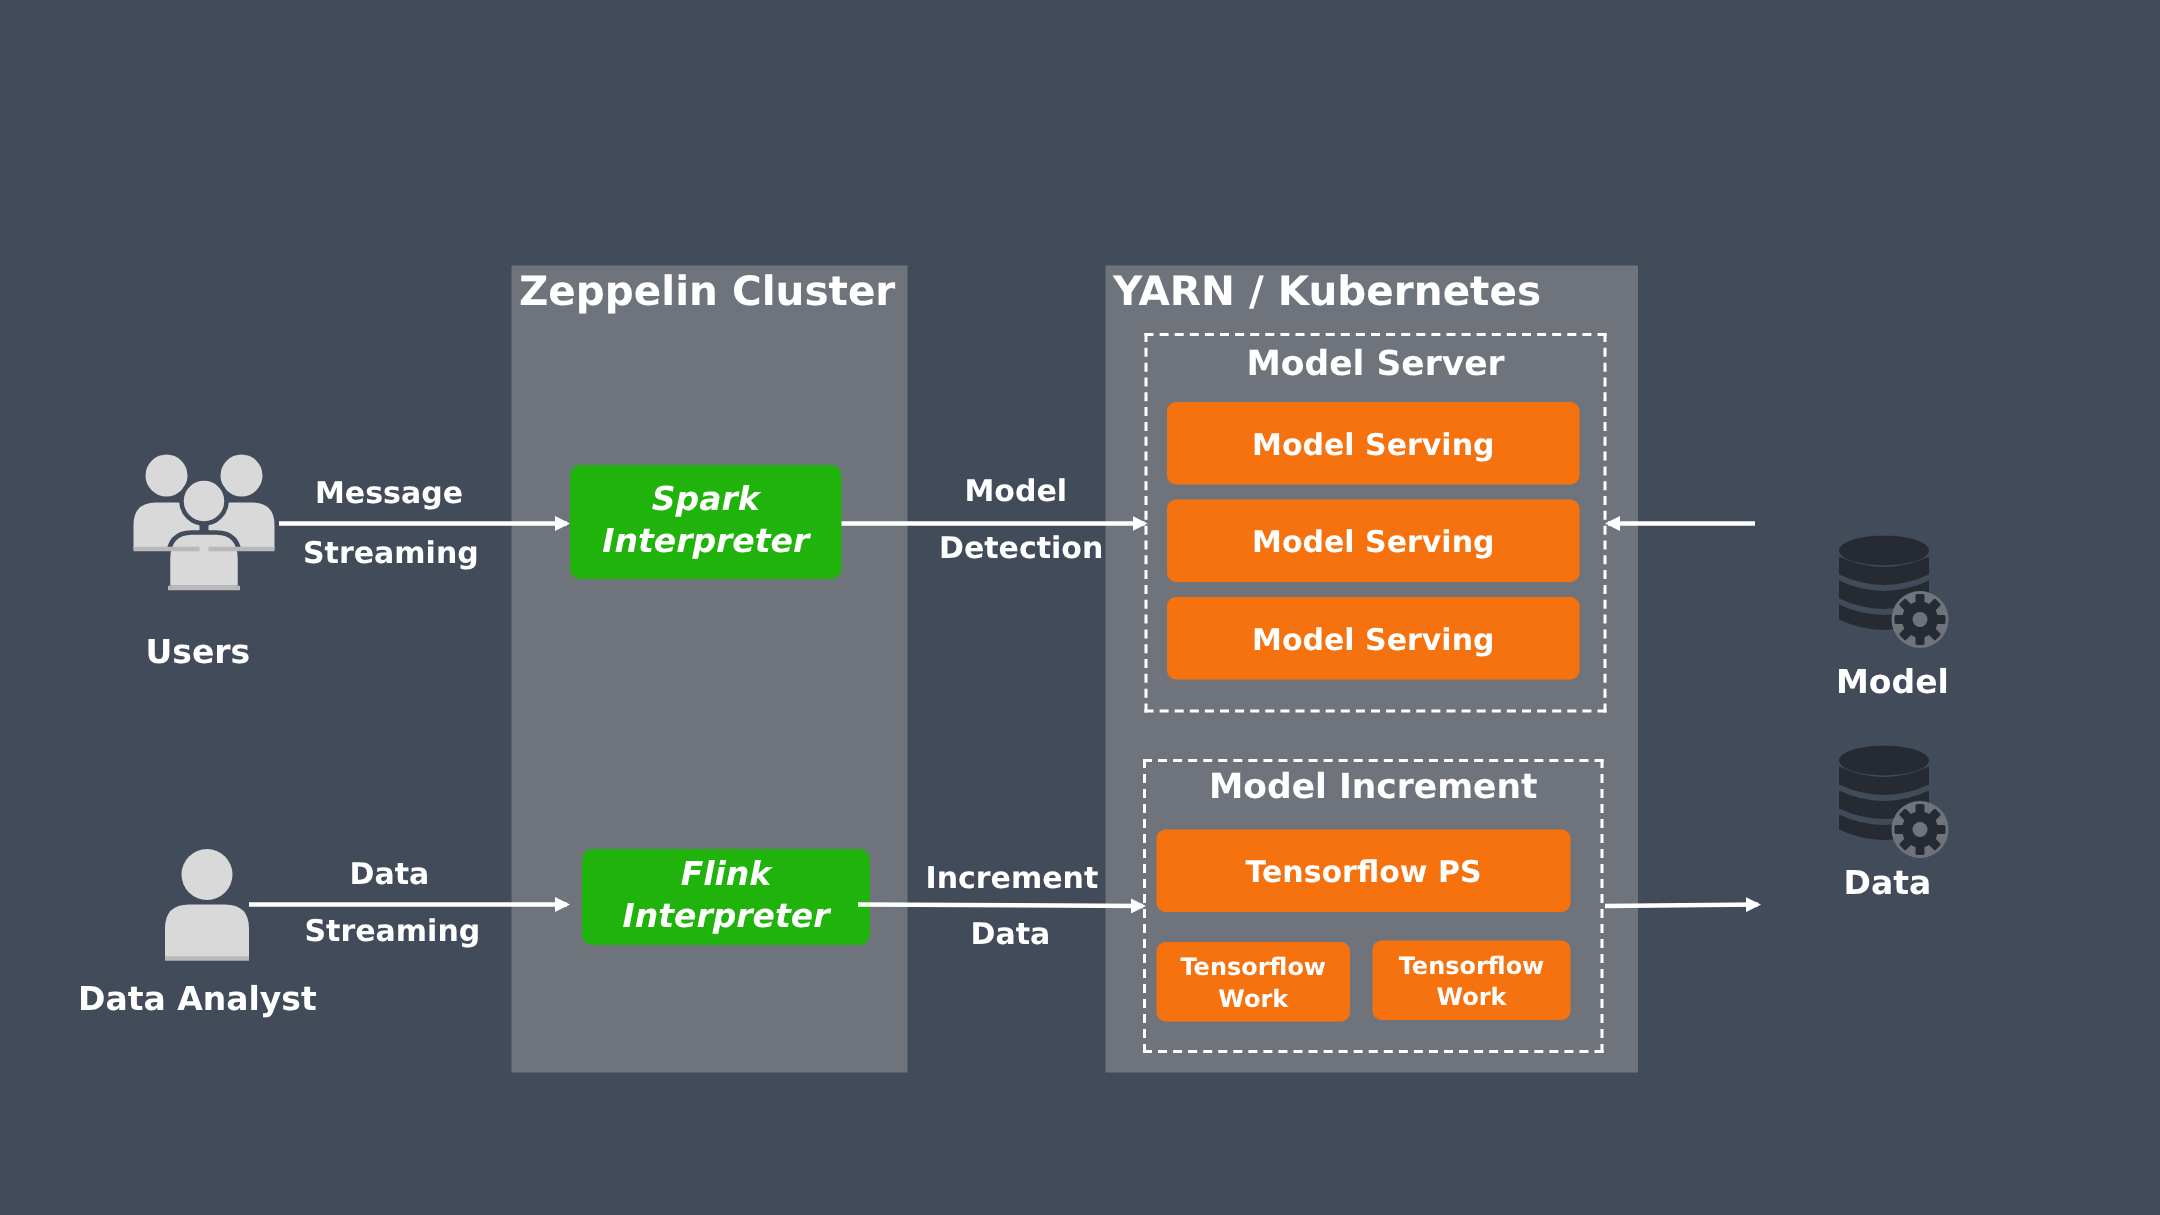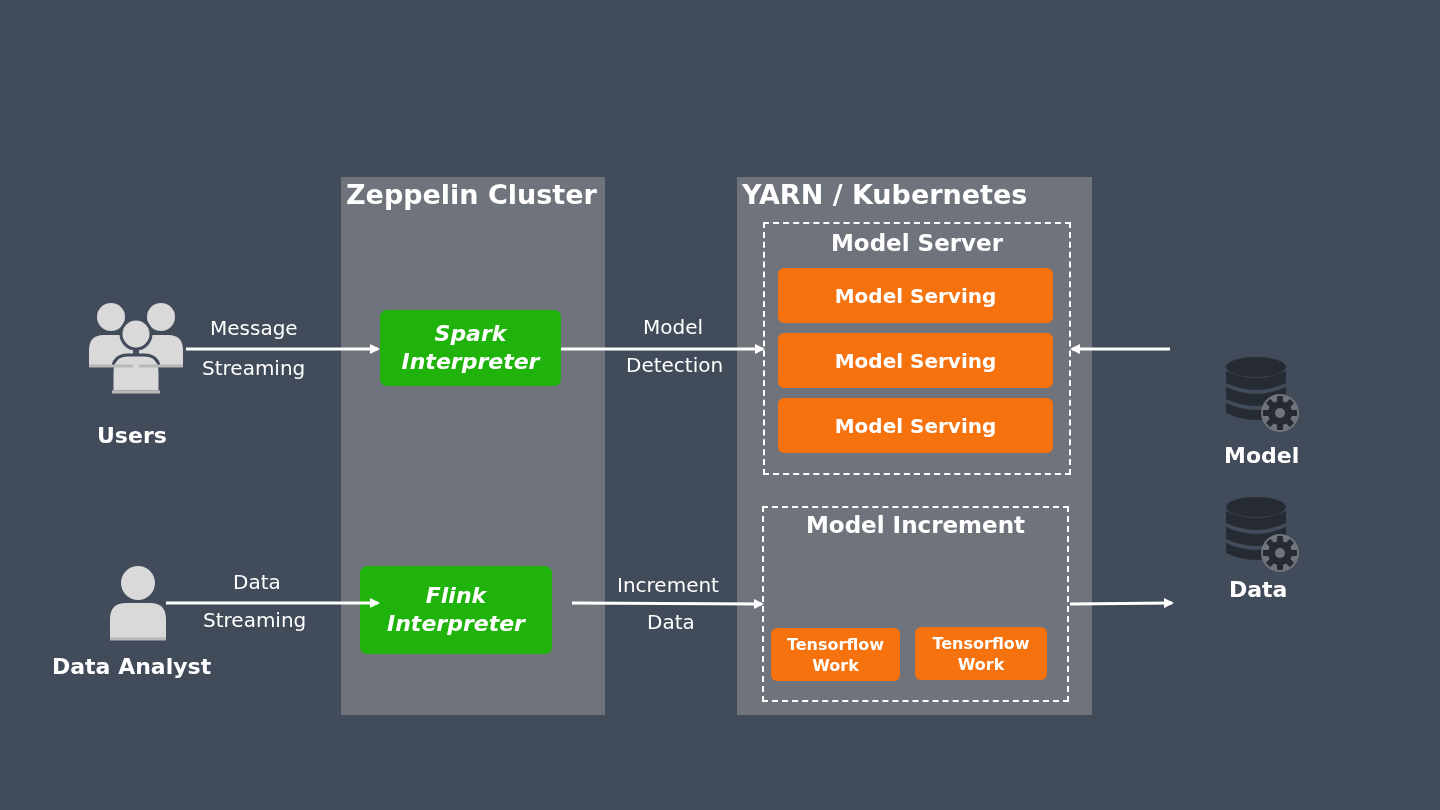--- a/index.html
+++ b/index.html
@@ -33,21 +33,21 @@
       background: #f5720f; border-radius: 6px;
       display: flex; align-items: center; justify-content: center;
       font-size: 20px; font-weight: bold; text-align: center; white-space: nowrap;
     }
     .orange-small {
       background: #f5720f; border-radius: 6px;
       display: flex; flex-direction: column; align-items: center; justify-content: center;
       font-size: 16px; font-weight: bold; line-height: 21px; text-align: center;
     }
 
-    .lbl { font-size: 20px; font-weight: normal; text-align: center; white-space: nowrap; }
+    .lbl { font-size: 20px; font-weight: bold; text-align: center; white-space: nowrap; }
     .actor-lbl { font-size: 22px; font-weight: bold; white-space: nowrap; text-align: center; }
 
     svg.arrows { position: absolute; left: 0; top: 0; pointer-events: none; }
   </style>
 </head>
 <body>
 
 <div id="stage">
 
 
@@ -63,34 +63,35 @@
   <div class="abs dash-box" style="left:763px; top:222px; width:308px; height:253px;">
     <div class="abs dash-title" style="left:0; top:6px;">Model Server</div>
   </div>
   <div class="abs orange-box" style="left:778px; top:268px; width:275px; height:55px;">Model Serving</div>
   <div class="abs orange-box" style="left:778px; top:333px; width:275px; height:55px;">Model Serving</div>
   <div class="abs orange-box" style="left:778px; top:398px; width:275px; height:55px;">Model Serving</div>
 
   <div class="abs dash-box" style="left:762px; top:506px; width:307px; height:196px;">
     <div class="abs dash-title" style="left:0; top:4px;">Model Increment</div>
   </div>
+  <div class="abs orange-box" style="left:771px; top:553px; width:276px; height:55px;">Tensorflow PS</div>
   <div class="abs orange-small" style="left:771px; top:628px; width:129px; height:53px;">
     <span>Tensorflow</span>
     <span>Work</span>
   </div>
   <div class="abs orange-small" style="left:915px; top:627px; width:132px; height:53px;">
     <span>Tensorflow</span>
     <span>Work</span>
   </div>
 
   <div class="abs green-box" style="left:380px; top:310px; width:181px; height:76px;">
     <span>Spark</span>
     <span>Interpreter</span>
   </div>
-  <div class="abs green-box" style="left:360px; top:566px; width:192px; height:88px;">
+  <div class="abs green-box" style="left:388px; top:566px; width:192px; height:64px;">
     <span>Flink</span>
     <span>Interpreter</span>
   </div>
 
   <svg class="abs" style="left:86px; top:300px;" width="102" height="98" viewBox="0 0 102 98">
     <g fill="#d9d9d9">
       <circle cx="25" cy="17" r="14"></circle>
       <path d="M3 66 V50 Q3 35 18 35 H32 Q47 35 47 50 V66 Z"></path>
       <circle cx="75" cy="17" r="14"></circle>
       <path d="M53 66 V50 Q53 35 68 35 H82 Q97 35 97 50 V66 Z"></path>

